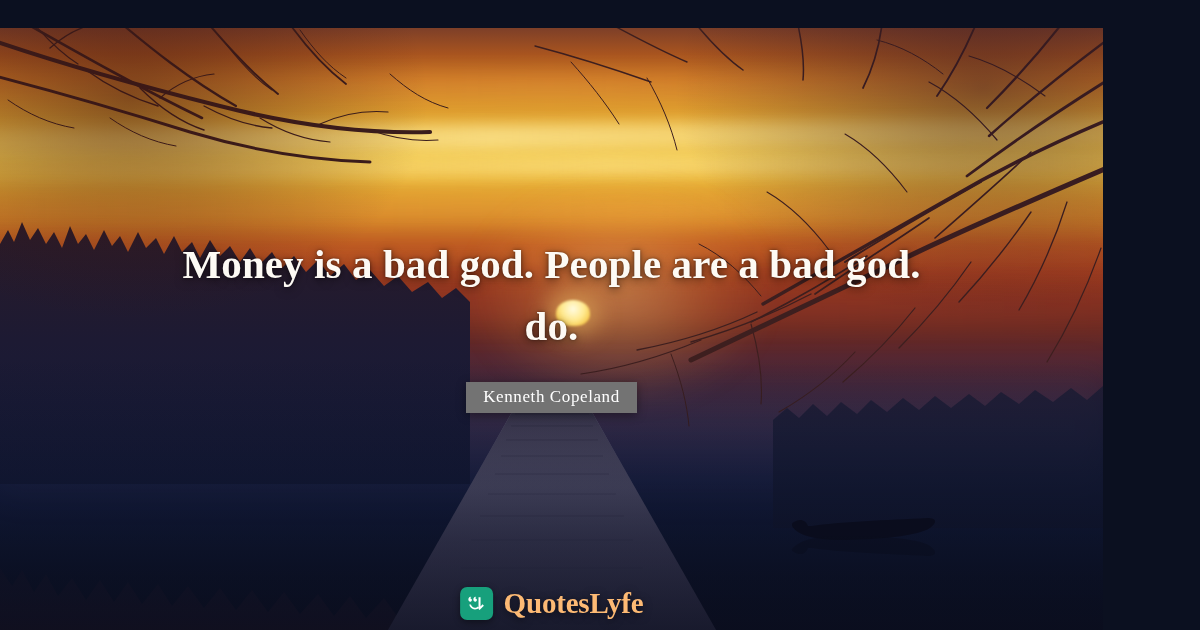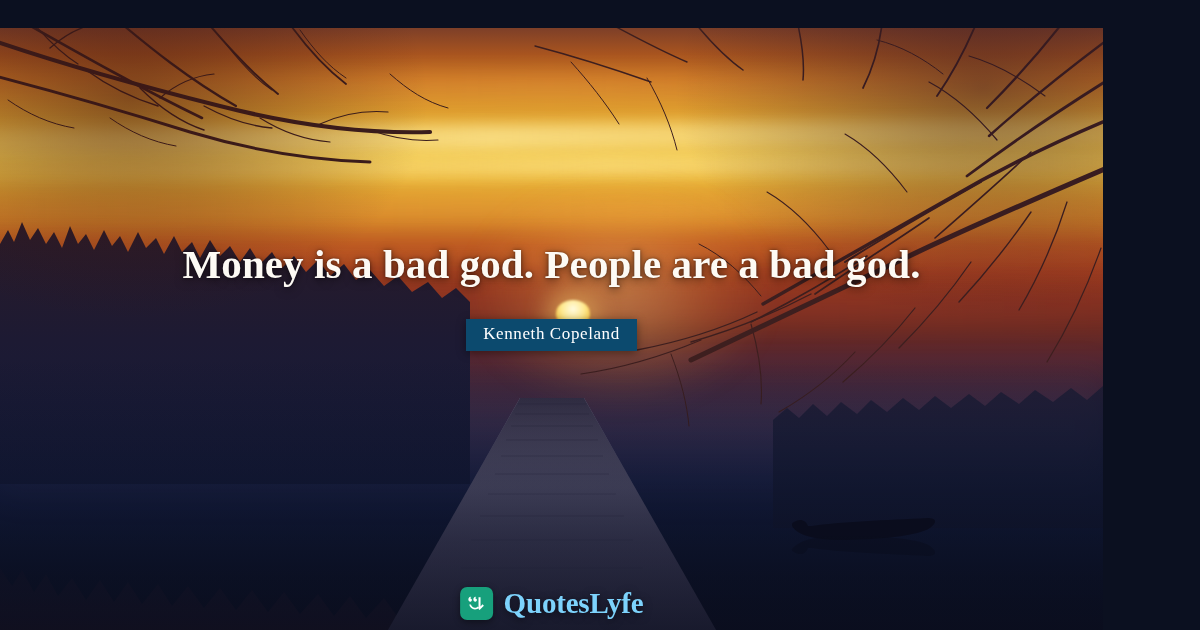--- a/index.html
+++ b/index.html
@@ -110,21 +110,21 @@
     color:#fdfaf4;
     font-size:41px;
     font-weight:700;
     line-height:1.52;
     letter-spacing:.1px;
     text-shadow:0 2px 10px rgba(0,0,0,.55), 0 0 3px rgba(0,0,0,.45);
   }
 
   .author-badge {
     margin-top:24px;
-    background:#0c4a6e;
+    background:#737373;
     color:#ffffff;
     font-size:17px;
     font-weight:400;
     letter-spacing:.6px;
     padding:5px 17px 7px;
     line-height:1.15;
     box-shadow:0 2px 9px rgba(0,0,0,.42);
   }
 
   .logo-row {
@@ -132,21 +132,21 @@
     bottom:38px;
     display:flex; align-items:center; gap:11px;
   }
   .logo-mark {
     width:33px; height:33px; border-radius:7px;
     background:#17a07c;
     display:flex; align-items:center; justify-content:center;
     box-shadow:0 2px 7px rgba(0,0,0,.45);
   }
   .logo-text {
-    color:#7dd3fc;
+    color:#fdba74;
     font-size:29px;
     font-weight:700;
     letter-spacing:-.2px;
     text-shadow:0 2px 8px rgba(0,0,0,.6);
   }
 </style>
 </head>
 <body>
 
 <div id="card">
@@ -304,20 +304,21 @@
   </svg>
 
   <div class="vig-tl"></div>
   <div class="vig-tr"></div>
   <div class="vig-bottom"></div>
 
   <div class="content">
 
     <div class="quote">
       <div>Money is a bad god. People are a bad god.</div>
+      <div>do.</div>
     </div>
 
     <div class="author-badge">Kenneth Copeland</div>
 
   </div>
 
   <div class="logo-row">
     <span class="logo-mark">
       <svg width="23" height="23" viewBox="0 0 24 24" aria-hidden="true">
         <g fill="#ffffff">

